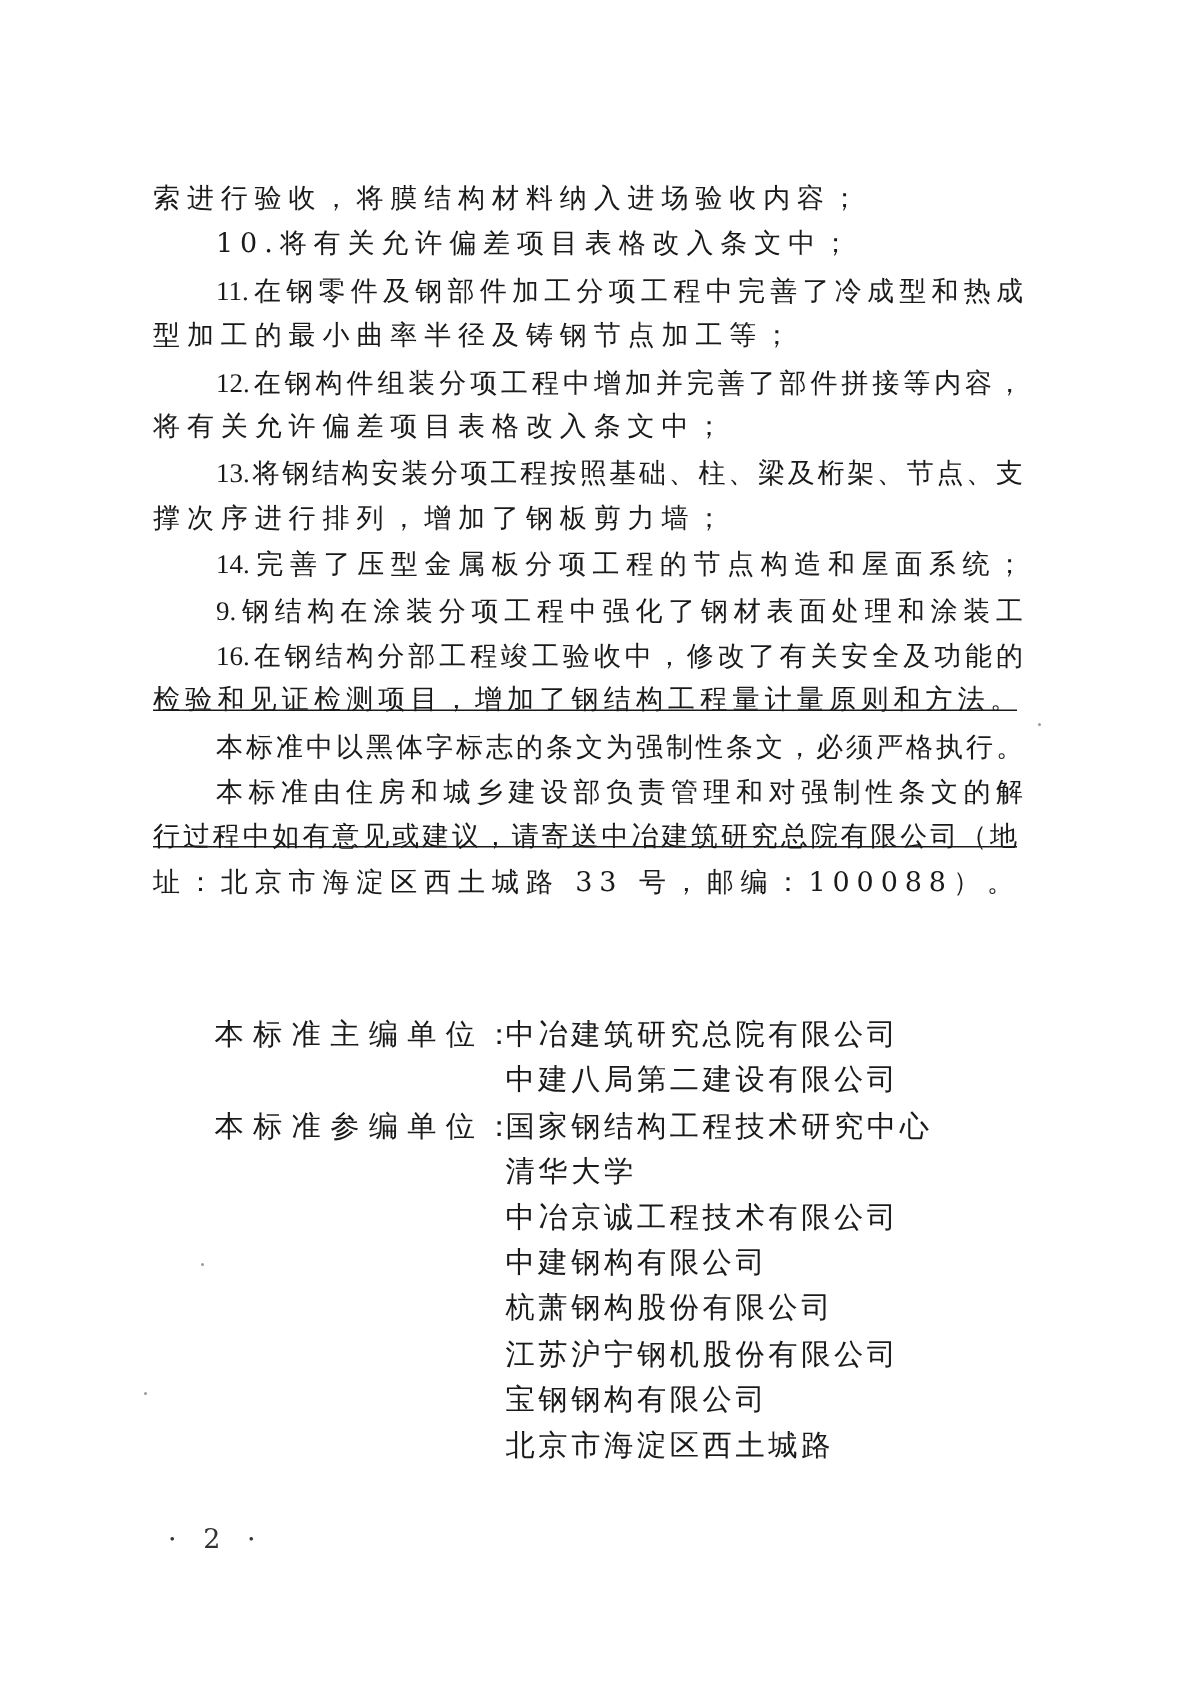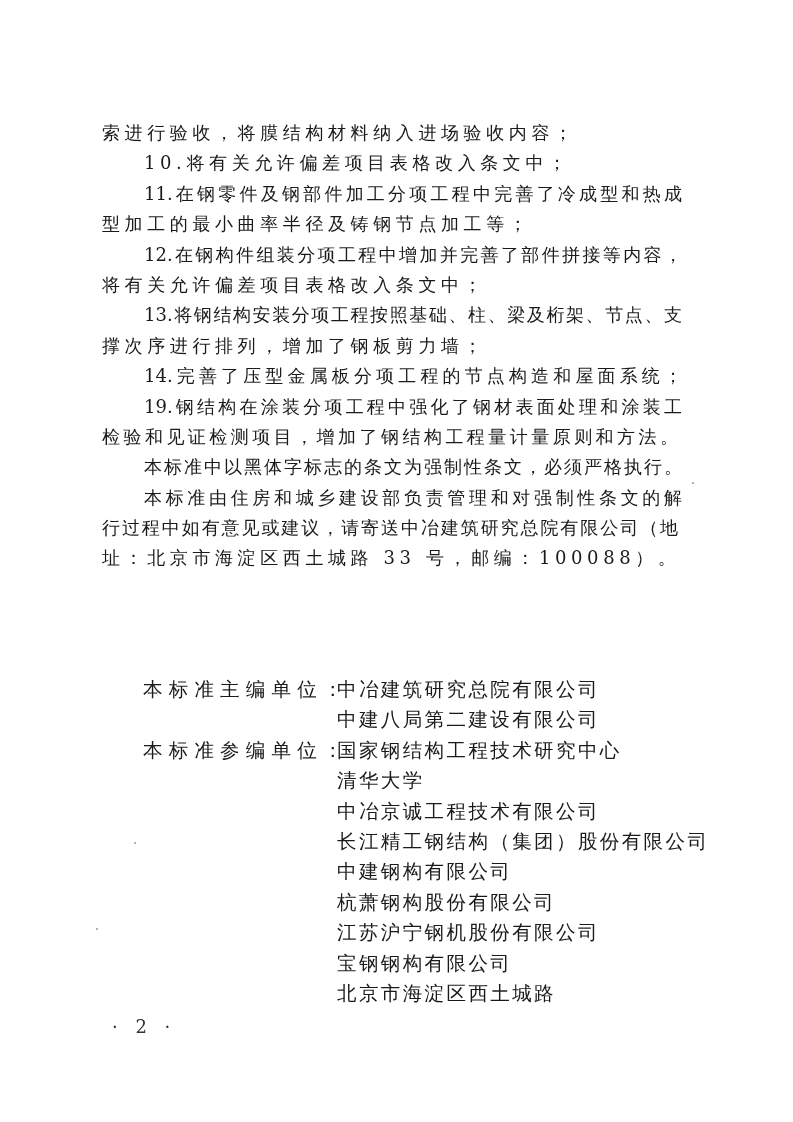--- a/index.html
+++ b/index.html
@@ -27,22 +27,22 @@
       font-size: 18px;
       white-space: nowrap;
       letter-spacing: 4.6px;
     }
     .line.justify {
       text-align: justify;
       text-align-last: justify;
       letter-spacing: 0;
     }
     .indent { padding-left: 42px; }
-    .line.indent.justify { width: 538px; }
-    .line.full.justify { width: 576px; }
+    .line.indent.justify { width: 538px; font-family: Liberation Serif, serif; }
+    .line.full.justify { width: 576px; text-decoration: underline; }
     .units {
       position: absolute;
       left: 143px;
       top: 675px;
     }
     .unit-row {
       height: 30.4px;
       line-height: 30.4px;
       font-size: 19.5px;
       white-space: nowrap;
@@ -81,21 +81,22 @@
 <div class="page" id="body-text">
     <div class="line full">索进行验收，将膜结构材料纳入进场验收内容；</div>
     <div class="line indent">10.将有关允许偏差项目表格改入条文中；</div>
     <div class="line indent justify">11.在钢零件及钢部件加工分项工程中完善了冷成型和热成</div>
     <div class="line full">型加工的最小曲率半径及铸钢节点加工等；</div>
     <div class="line indent justify">12.在钢构件组装分项工程中增加并完善了部件拼接等内容，</div>
     <div class="line full">将有关允许偏差项目表格改入条文中；</div>
     <div class="line indent justify">13.将钢结构安装分项工程按照基础、柱、梁及桁架、节点、支</div>
     <div class="line full">撑次序进行排列，增加了钢板剪力墙；</div>
     <div class="line indent justify">14.完善了压型金属板分项工程的节点构造和屋面系统；</div>
-    <div class="line indent justify">19.钢结构在涂装分项工程中强化了钢材表面处理和涂装工</div>
+    <div class="line indent justify">9.钢结构在涂装分项工程中强化了钢材表面处理和涂装工</div>
+    <div class="line indent justify">16.在钢结构分部工程竣工验收中，修改了有关安全及功能的</div>
     <div class="line full justify">检验和见证检测项目，增加了钢结构工程量计量原则和方法。</div>
     <div class="line indent justify">本标准中以黑体字标志的条文为强制性条文，必须严格执行。</div>
     <div class="line indent justify">本标准由住房和城乡建设部负责管理和对强制性条文的解</div>
     <div class="line full justify">行过程中如有意见或建议，请寄送中冶建筑研究总院有限公司（地</div>
     <div class="line full">址：北京市海淀区西土城路 33 号，邮编：100088）。</div>
   </div>
 
 <div class="units" id="units">
     <div class="unit-row">
       <div class="unit-label">
@@ -130,24 +131,20 @@
     <div class="unit-row">
       <div class="unit-label"></div>
       <div class="unit-value">清华大学</div>
     </div>
     <div class="unit-row">
       <div class="unit-label"></div>
       <div class="unit-value">中冶京诚工程技术有限公司</div>
     </div>
     <div class="unit-row">
       <div class="unit-label"></div>
-      <div class="unit-value">长江精工钢结构（集团）股份有限公司</div>
-    </div>
-    <div class="unit-row">
-      <div class="unit-label"></div>
       <div class="unit-value">中建钢构有限公司</div>
     </div>
     <div class="unit-row">
       <div class="unit-label"></div>
       <div class="unit-value">杭萧钢构股份有限公司</div>
     </div>
     <div class="unit-row">
       <div class="unit-label"></div>
       <div class="unit-value">江苏沪宁钢机股份有限公司</div>
     </div>

